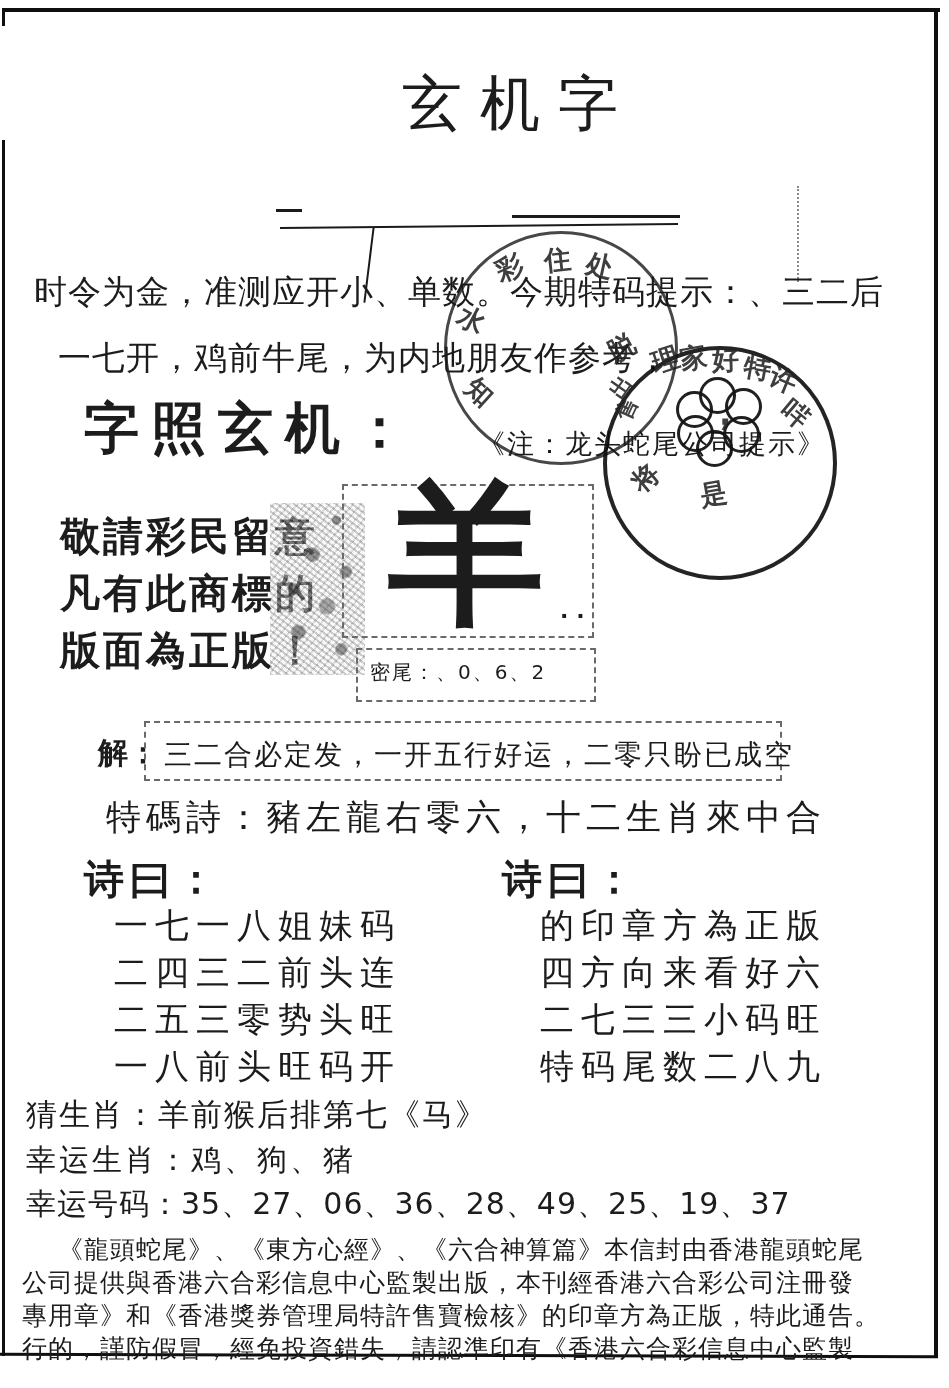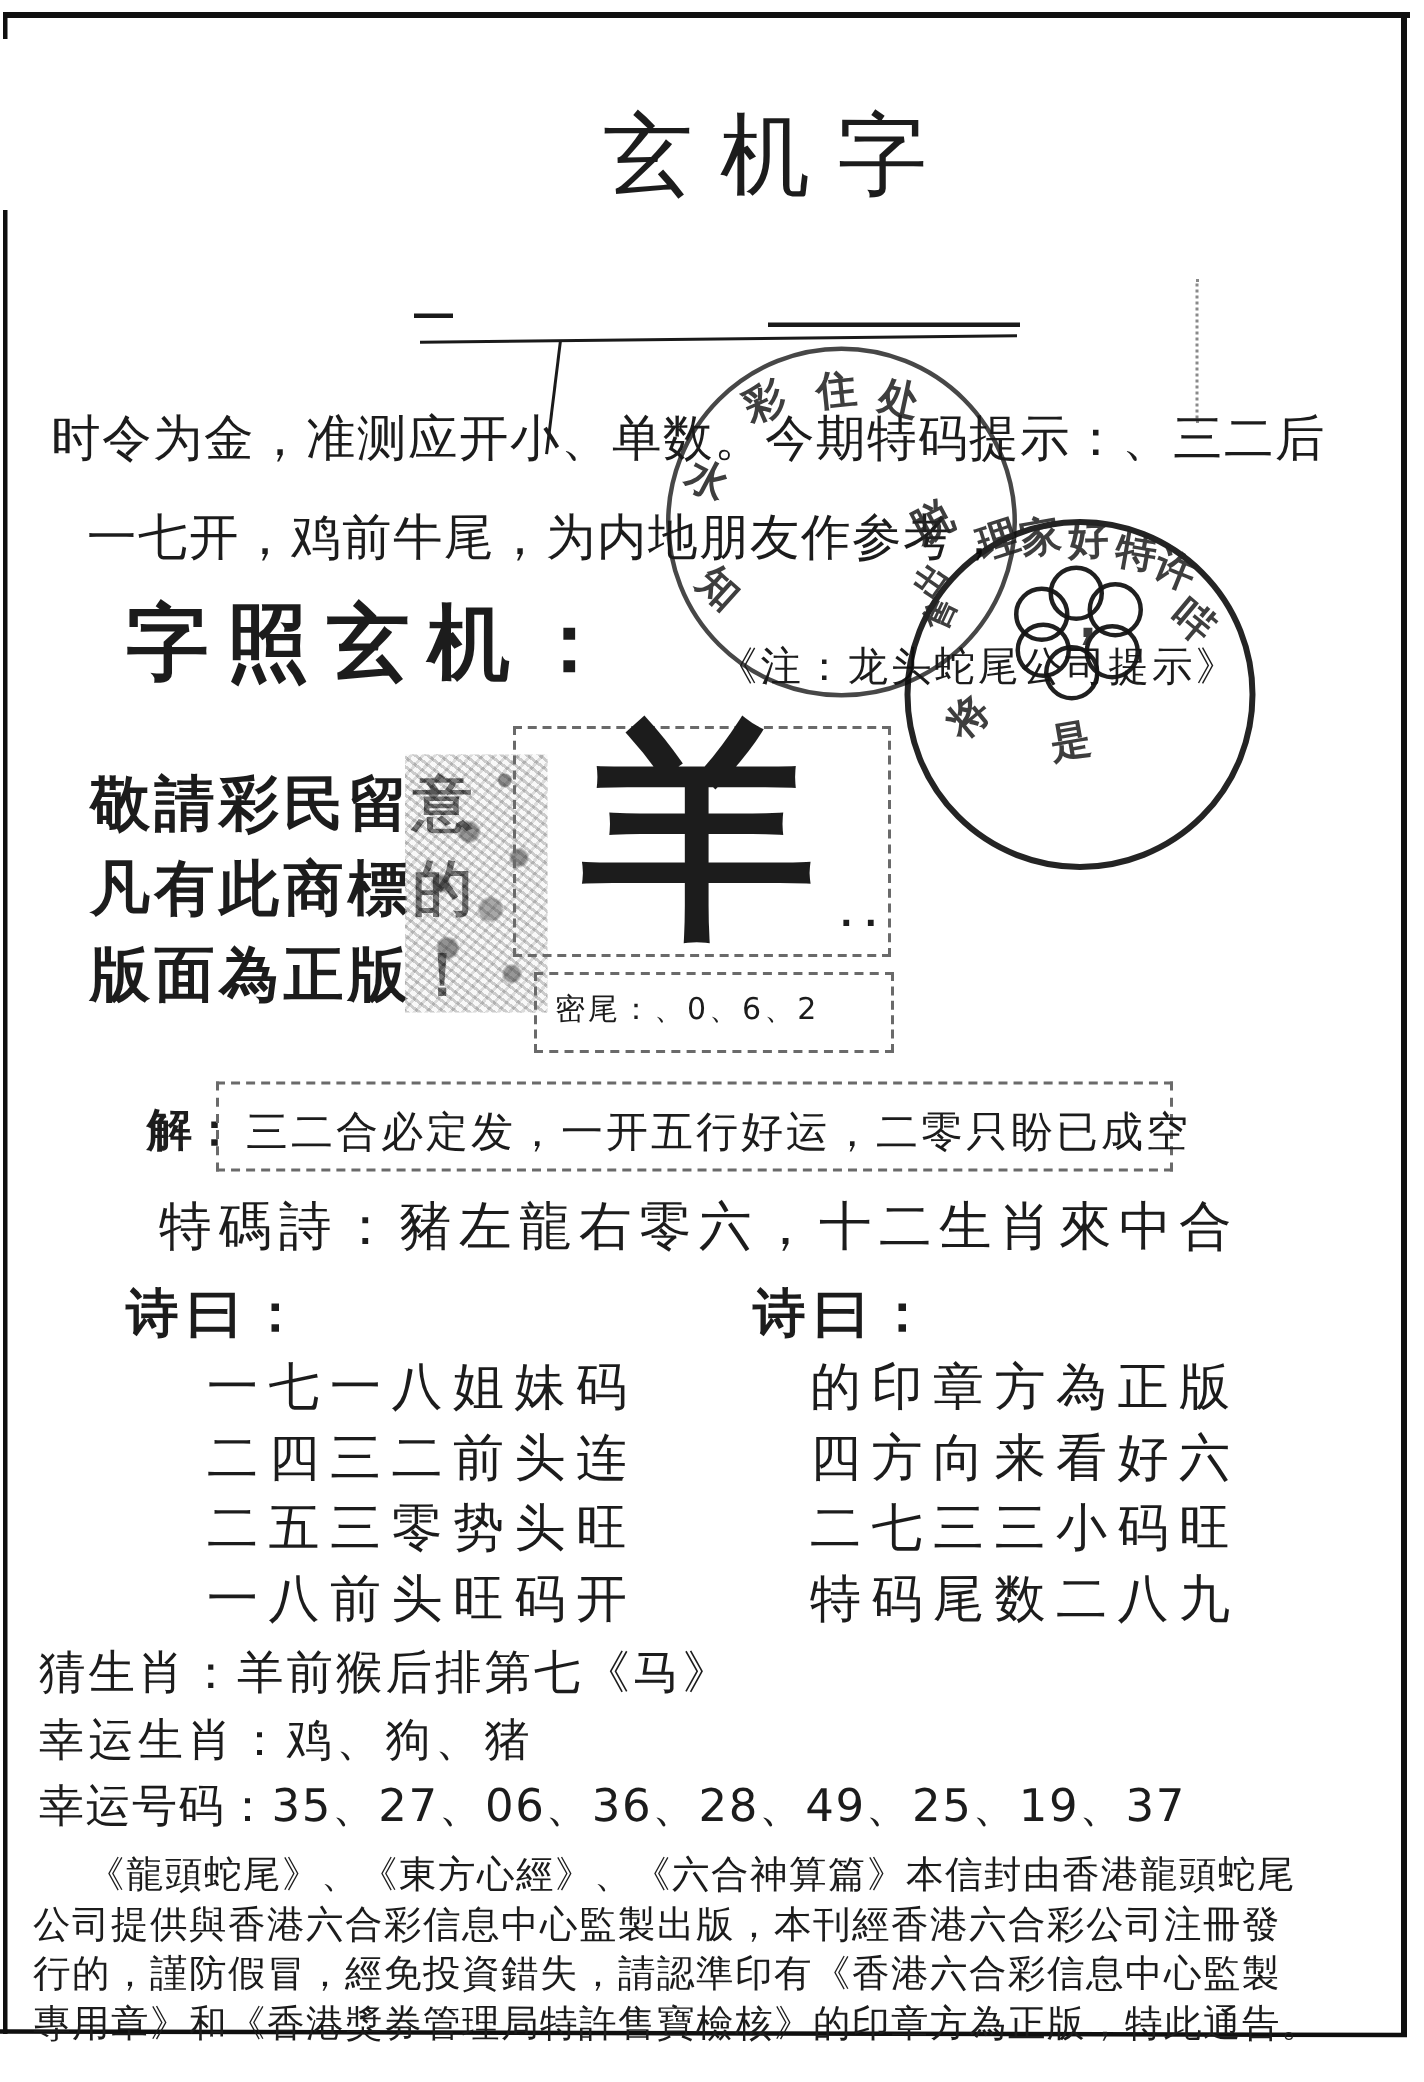--- a/index.html
+++ b/index.html
@@ -18,21 +18,21 @@
   .para{font-size:33px;letter-spacing:1px;white-space:nowrap;}
   .heading{font-size:55px;font-weight:bold;letter-spacing:12px;white-space:nowrap;}
   .note{font-size:27px;letter-spacing:2px;white-space:nowrap;}
   .notice{font-size:40px;font-weight:bold;line-height:57px;letter-spacing:3px;white-space:nowrap;}
   .bigchar{font-size:156px;font-weight:bold;line-height:150px;text-align:center;font-family:"DejaVu Serif",serif;}
   .dashbox{border:2px dashed #6a6a6a;position:absolute;background:transparent;}
   .mw{font-size:20px;letter-spacing:2px;white-space:nowrap;}
   .jie-label{font-size:30px;font-weight:bold;}
   .jie-text{font-size:28px;letter-spacing:2px;white-space:nowrap;}
   .specpoem{font-size:35px;letter-spacing:5px;white-space:nowrap;}
-  .poem-label{font-size:35px;letter-spacing:6px;font-weight:bold;white-space:nowrap;}
+  .poem-label{font-size:40px;letter-spacing:6px;font-weight:bold;white-space:nowrap;}
   .poem-lines{font-size:34px;line-height:47px;letter-spacing:7px;white-space:nowrap;}
   .pred{white-space:nowrap;}
   .footer-line{font-size:25px;line-height:33px;letter-spacing:1px;white-space:nowrap;font-family:"DejaVu Serif",serif;}
   
   .stamp{border-radius:50%;position:absolute;background:transparent;z-index:6;}
   .stamp-a{border:3px solid rgba(25,25,25,.8);}
   .stamp-b{border:4px solid rgba(12,12,12,.9);}
   .seal-dot{position:absolute;width:31px;height:31px;border:3px solid rgba(20,20,20,.95);
             border-radius:50%;background:transparent;z-index:7;}
   .frag{position:absolute;z-index:7;color:rgba(35,35,35,.88);font-size:27px;font-weight:bold;}
@@ -94,21 +94,21 @@
 <div class="abs jie-label" style="left:98px;top:733px;">解：</div>
 <div class="dashbox" style="left:144px;top:721px;width:634px;height:56px;">
   <div class="jie-text" style="padding:13px 0 0 18px;">三二合必定发，一开五行好运，二零只盼已成空</div>
 </div>
 
 <div class="abs specpoem" style="left:106px;top:794px;">
   <span>特碼詩：</span><span>豬左龍右零六，十二生肖來中合</span>
 </div>
 
 <div class="abs poem-label" style="left:84px;top:852px;">诗曰：</div>
-<div class="abs poem-lines" style="left:114px;top:902px;margin-left:24px;">
+<div class="abs poem-lines" style="left:114px;top:902px;">
   <div>一七一八姐妹码</div>
   <div>二四三二前头连</div>
   <div>二五三零势头旺</div>
   <div>一八前头旺码开</div>
 </div>
 
 <div class="abs poem-label" style="left:502px;top:852px;">诗曰：</div>
 <div class="abs poem-lines" style="left:540px;top:902px;">
   <div>的印章方為正版</div>
   <div>四方向来看好六</div>
@@ -118,22 +118,22 @@
 
 <div class="abs pred" style="left:26px;top:1094px;font-size:31px;letter-spacing:2px;">猜生肖：羊前猴后排第七《马》</div>
 <div class="abs pred" style="left:26px;top:1140px;font-size:30px;letter-spacing:3px;">幸运生肖：鸡、狗、猪</div>
 <div class="abs pred" style="left:26px;top:1184px;font-size:30px;letter-spacing:1px;">
   <span>幸运号码：</span><span>35、27、06、36、28、49、25、19、37</span>
 </div>
 
 <div class="abs" style="left:22px;top:1233px;width:905px;">
   <div class="footer-line" style="padding-left:36px;">《龍頭蛇尾》、《東方心經》、《六合神算篇》本信封由香港龍頭蛇尾</div>
   <div class="footer-line">公司提供與香港六合彩信息中心監製出版，本刊經香港六合彩公司注冊發</div>
+  <div class="footer-line">專用章》和《香港獎券管理局特許售寶檢核》的印章方為正版，特此通告。</div>
   <div class="footer-line">行的，謹防假冒，經免投資錯失，請認準印有《香港六合彩信息中心監製</div>
-  <div class="footer-line">專用章》和《香港獎券管理局特許售寶檢核》的印章方為正版，特此通告。</div>
 </div>
 
 <div class="stamp stamp-a" style="left:444px;top:231px;width:228px;height:228px;"></div>
 <div class="frag" style="left:496px;top:250px;transform:rotate(-24deg);">彩</div>
 <div class="frag" style="left:544px;top:242px;transform:rotate(-6deg);">住</div>
 <div class="frag" style="left:586px;top:248px;transform:rotate(12deg);">处</div>
 <div class="frag" style="left:458px;top:302px;transform:rotate(28deg);">水</div>
 <div class="frag" style="left:466px;top:374px;transform:rotate(42deg);">知</div>
 
 <div class="stamp stamp-b" style="left:603px;top:346px;width:226px;height:226px;"></div>

